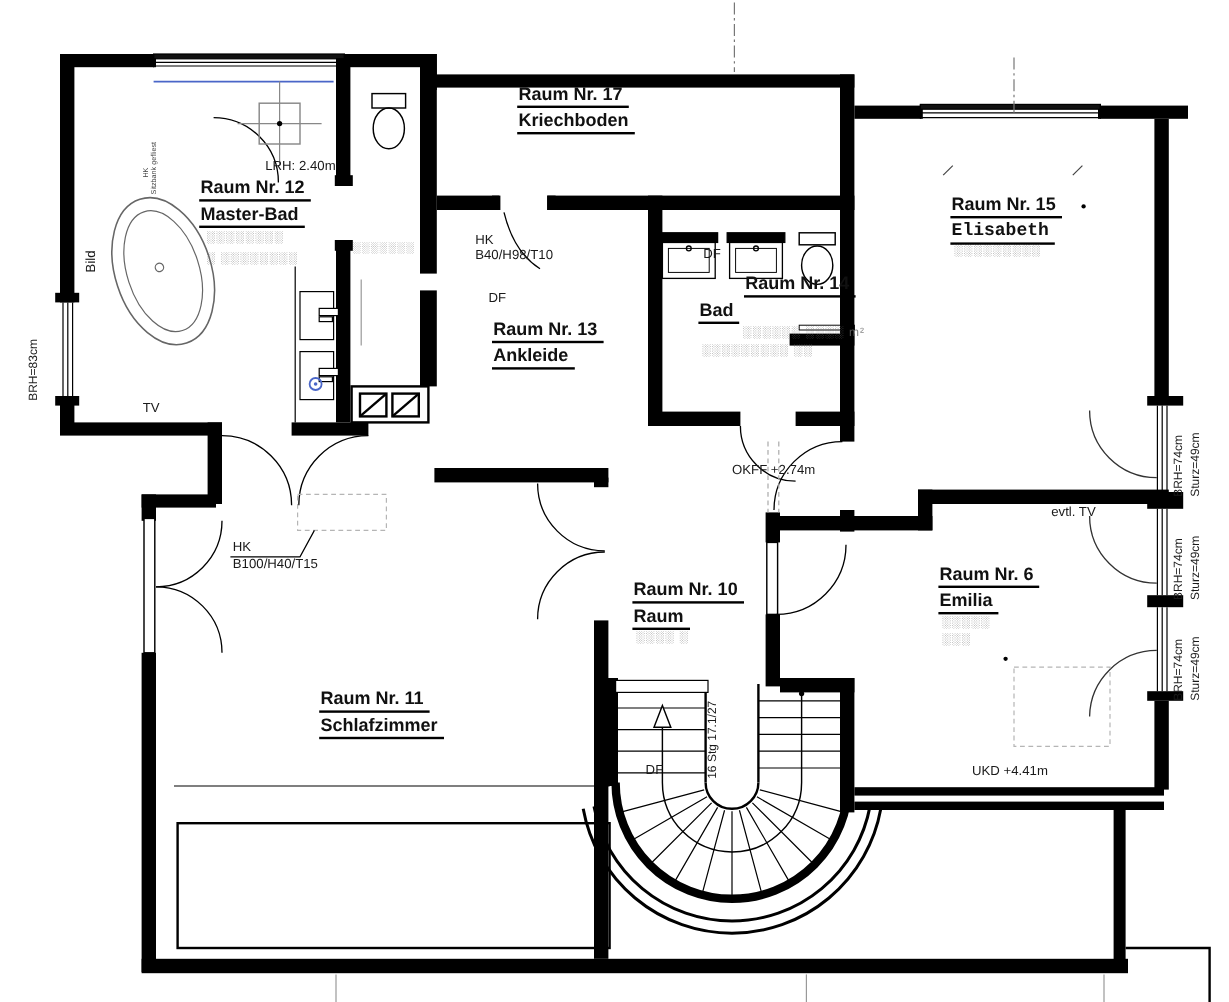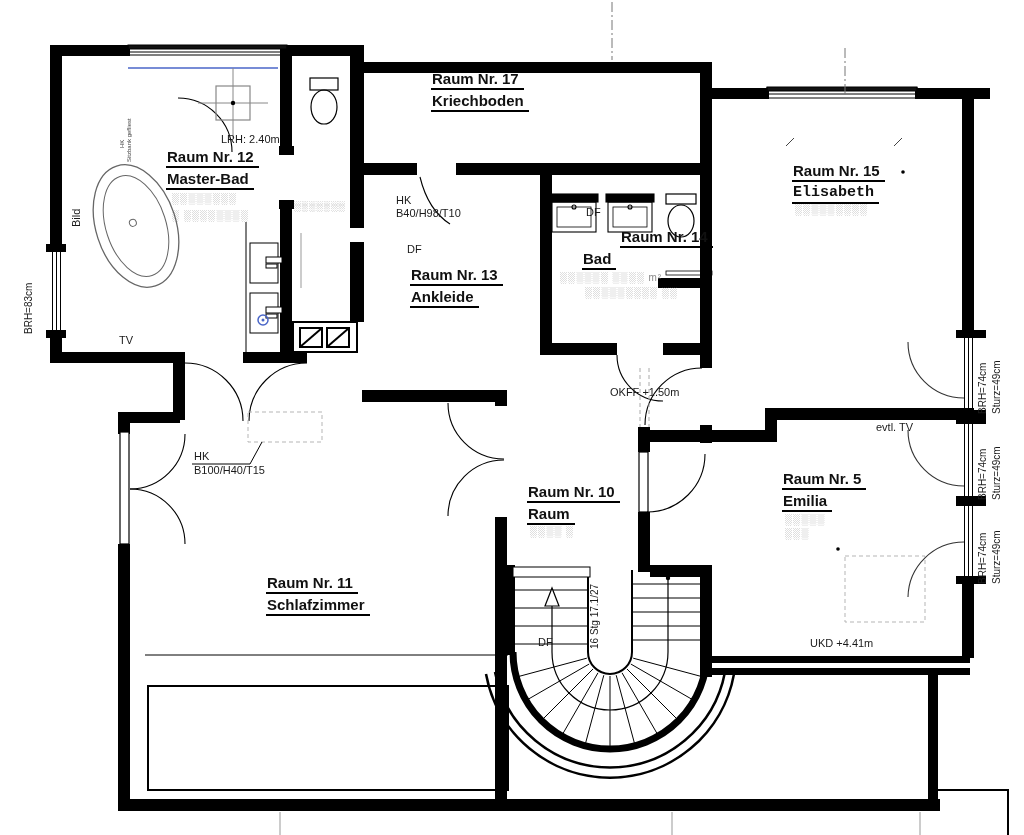--- a/index.html
+++ b/index.html
@@ -309,41 +309,41 @@
   <span class="faded" style="left:172px;top:193px;">░░░░░░░░</span>
   <span class="faded" style="left:172px;top:210px;">░ ░░░░░░░░</span>
 
   <span class="lbl" style="left:407px;top:243px;">DF</span>
   <span class="title" style="left:412px;top:266px;text-align:right;">Raum Nr. 13</span>
   <span class="title" style="left:412px;top:288px;">Ankleide</span>
 
   <span class="lbl" style="left:586px;top:206px;">DF</span>
   <span class="title" style="left:584px;top:228px;margin-left:36px;">Raum Nr. 14</span>
   <span class="title" style="left:584px;top:250px;">Bad</span>
-  <span class="faded" style="left:560px;top:272px;">░░░░░░  ░░░░ m²</span>
+  <span class="faded" style="left:619px;top:272px;">░░░░░░  ░░░░ m²</span>
   <span class="faded" style="left:585px;top:287px;">░░░░░░░░░ ░░</span>
 
   <span class="title" style="left:794px;top:162px;">Raum Nr. 15</span>
   <span class="title" style="left:794px;top:184px;font-family:Liberation Mono, monospace;">Elisabeth</span>
   <span class="faded" style="left:795px;top:204px;">░░░░░░░░░</span>
 
-  <span class="title" style="left:784px;top:470px;">Raum Nr. 5</span>
+  <span class="title" style="left:784px;top:470px;">Raum Nr. 6</span>
   <span class="title" style="left:784px;top:492px;">Emilia</span>
   <span class="faded" style="left:785px;top:514px;">░░░░░</span>
   <span class="faded" style="left:785px;top:528px;">░░░</span>
 
   <span class="title" style="left:529px;top:483px;">Raum Nr. 10</span>
   <span class="title" style="left:529px;top:505px;">Raum</span>
   <span class="faded" style="left:530px;top:526px;">░░░░ ░</span>
 
   <span class="title" style="left:268px;top:574px;">Raum Nr. 11</span>
   <span class="title" style="left:268px;top:596px;">Schlafzimmer</span>
 
   <span class="lbl" style="left:197px;top:133px;padding-left:24px;">LRH: 2.40m</span>
-  <span class="lbl" style="left:610px;top:386px;">OKFF +1.50m</span>
+  <span class="lbl" style="left:610px;top:386px;">OKFF +2.74m</span>
   <span class="lbl" style="left:810px;top:637px;">UKD +4.41m</span>
   <span class="lbl" style="left:876px;top:421px;">evtl. TV</span>
   <span class="lbl" style="left:119px;top:334px;text-align:center;">TV</span>
   <span class="faded" style="left:294px;top:201px;font-size:9px;">░░░░░░░</span>
   <span class="lbl" style="left:538px;top:636px;">DF</span>
 
   <span class="lbl" style="left:396px;top:194px;">HK</span>
   <span class="lbl" style="left:396px;top:207px;">B40/H98/T10</span>
   <span class="lbl" style="left:194px;top:450px;">HK</span>
   <span class="lbl" style="left:194px;top:464px;">B100/H40/T15</span>

